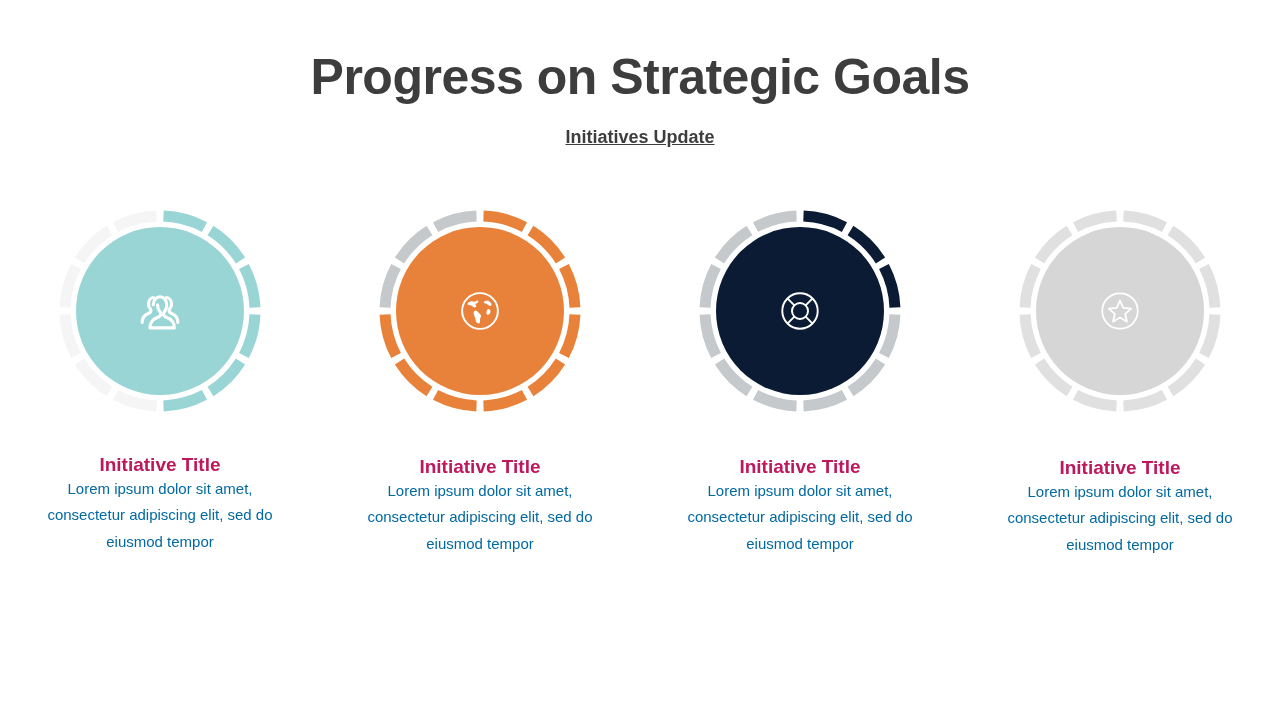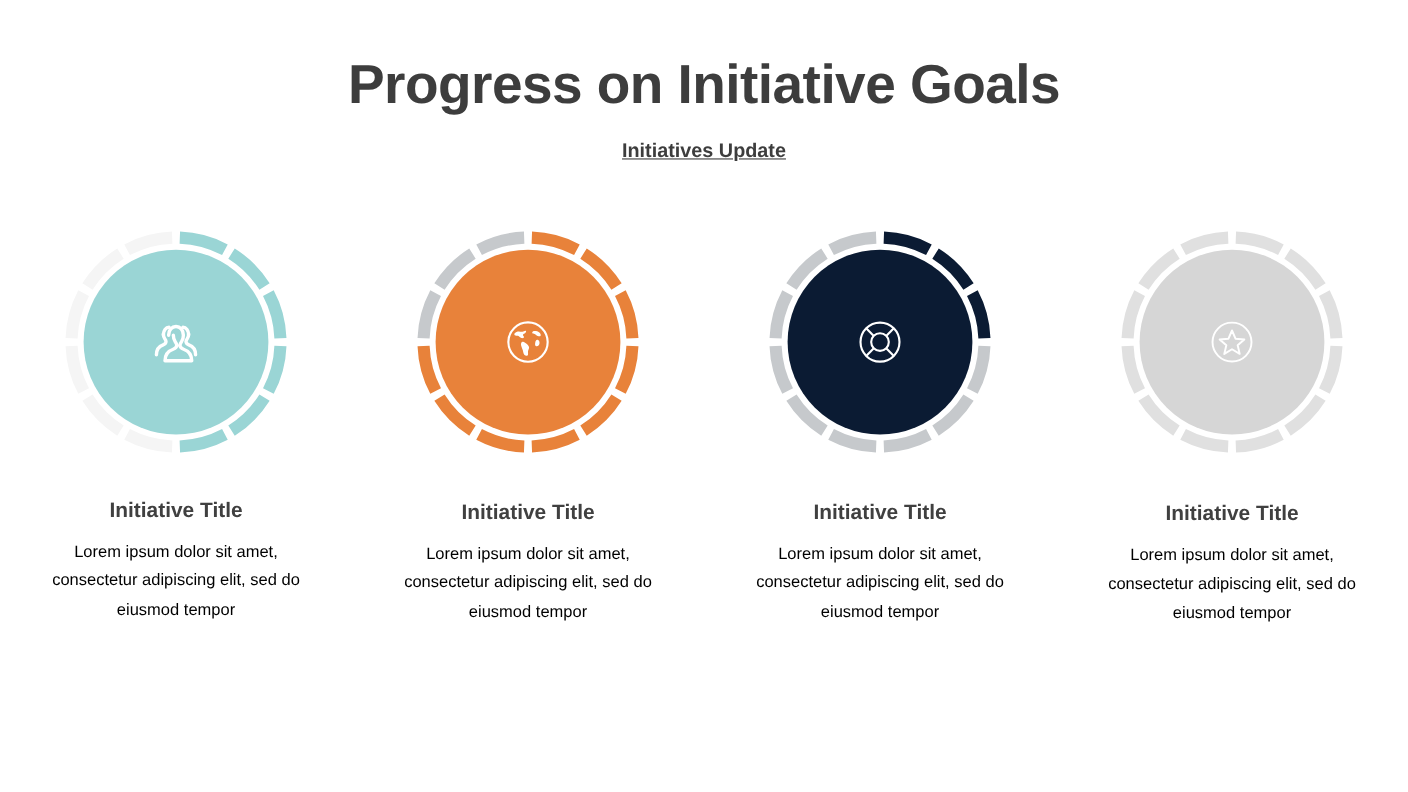--- a/index.html
+++ b/index.html
@@ -92,45 +92,44 @@
   .card-body {
     display: flex;
     flex-direction: column;
     align-items: center;
     width: 300px;
   }
 
   .card-title {
     font-size: 19px;
     font-weight: bold;
-    color: #404040;
+    color: #be185d;
     text-align: center;
   }
 
   .card-desc {
-    margin-top: 13px;
     font-size: 15px;
     line-height: 1.75;
-    color: #000000;
+    color: #0369a1;
     text-align: center;
     width: 250px;
   }
 
   
   .card.c1 .card-body { margin-top: 38px; }
   .card.c2 .card-body { margin-top: 40px; }
   .card.c3 .card-body { margin-top: 40px; }
   .card.c4 .card-body { margin-top: 41px; }
 </style>
 </head>
 <body>
 
 <div class="slide">
 
-  <div class="title">Progress on Initiative Goals</div>
+  <div class="title">Progress on Strategic Goals</div>
   <div class="subtitle">Initiatives Update</div>
 
   <div class="cards">
 
     <div class="card c1">
       <div class="ring-wrap">
         <svg class="ring-svg" viewBox="0 0 210 210">
           <g id="ring-1">
               <path d="M 108.48115232712283 10.063802591027653 A 95 95 0 0 1 149.45333235475448 21.04226514157412" fill="none" stroke-width="11" stroke-linecap="butt" stroke="#9ad5d5"></path>
               <path d="M 155.48286505421788 24.523417468696977 A 95 95 0 0 1 185.47658253130302 54.517134945782125" fill="none" stroke-width="11" stroke-linecap="butt" stroke="#9ad5d5"></path>

